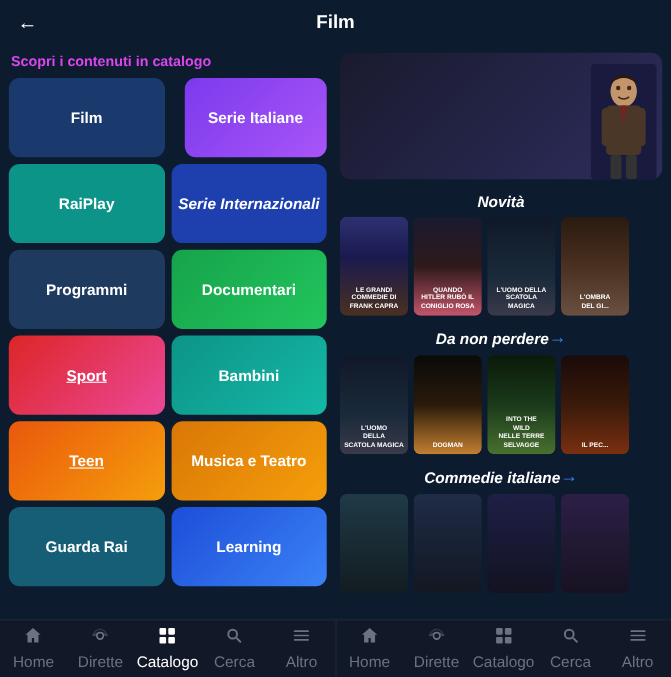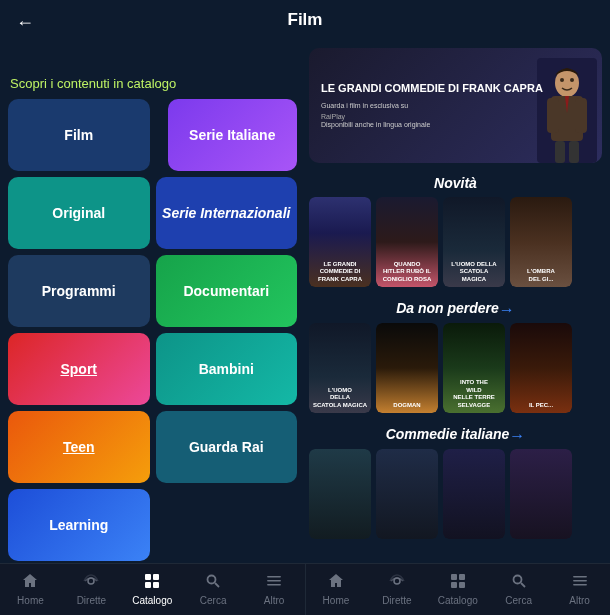--- a/index.html
+++ b/index.html
@@ -43,25 +43,24 @@
     }
 
     
     .sidebar {
       width: 305px;
       flex-shrink: 0;
       padding: 8px 8px 8px 8px;
     }
     .sidebar-title {
       font-size: 13px;
-      font-weight: 400;
-      color: #bef264;
+      font-weight: 700;
+      color: #d946ef;
       margin-bottom: 8px;
       padding-left: 2px;
-      margin-top: 28px;
     }
     .grid {
       display: grid;
       grid-template-columns: 1fr 1fr;
       gap: 6px;
     }
     .grid-item {
       height: 72px;
       border-radius: 10px;
       display: flex;
@@ -207,21 +206,21 @@
       align-items: center;
       justify-content: center;
       cursor: pointer;
       gap: 2px;
     }
     .nav-icon {
       font-size: 16px;
       color: #6b7280;
     }
     .nav-label {
-      font-size: 10px;
+      font-size: 14px;
       color: #6b7280;
     }
     .nav-item.active .nav-icon,
     .nav-item.active .nav-label {
       color: white;
     }
     .nav-divider {
       width: 1px;
       background: #1f2937;
       height: 100%;
@@ -245,43 +244,36 @@
 </div>
 
 <div class="main">
 
   <div class="sidebar">
     <div class="sidebar-title">Scopri i contenuti in catalogo</div>
     <div class="grid" id="category-grid">
 
     <div class="grid-item color-blue-dark">Film</div>
         <div class="grid-item color-purple">Serie Italiane</div>
-        <div class="grid-item color-teal">Original</div>
+        <div class="grid-item color-teal">RaiPlay</div>
         <div class="grid-item color-blue-medium">Serie Internazionali</div>
         <div class="grid-item color-dark-blue">Programmi</div>
         <div class="grid-item color-green">Documentari</div>
         <div class="grid-item color-red-pink">Sport</div>
         <div class="grid-item color-teal-green">Bambini</div>
         <div class="grid-item color-orange">Teen</div>
+        <div class="grid-item color-gold">Musica e Teatro</div>
         <div class="grid-item color-dark-teal">Guarda Rai</div>
         <div class="grid-item color-blue-light">Learning</div>
       </div>
   </div>
 
   <div class="content">
 
     <div class="hero-banner">
-      <div class="hero-text">
-        <div class="hero-title">LE GRANDI COMMEDIE DI FRANK CAPRA</div>
-        <div class="hero-subtitle">Guarda i film in esclusiva su</div>
-        <div class="hero-logo">
-          <span>RaiPlay</span>
-        </div>
-        <div class="hero-subtitle">Disponibili anche in lingua originale</div>
-      </div>
 
       <svg class="person-shape" viewBox="0 0 60 105" xmlns="http://www.w3.org/2000/svg">
         <rect width="60" height="105" fill="#1a1a3e" rx="4"></rect>
 
         <ellipse cx="30" cy="25" rx="12" ry="14" fill="#c4956a"></ellipse>
         <rect x="14" y="38" width="32" height="45" rx="4" fill="#4a3728"></rect>
         <rect x="10" y="40" width="12" height="35" rx="4" fill="#4a3728"></rect>
         <rect x="38" y="40" width="12" height="35" rx="4" fill="#4a3728"></rect>
         <rect x="18" y="83" width="10" height="22" rx="3" fill="#333"></rect>
         <rect x="32" y="83" width="10" height="22" rx="3" fill="#333"></rect>

